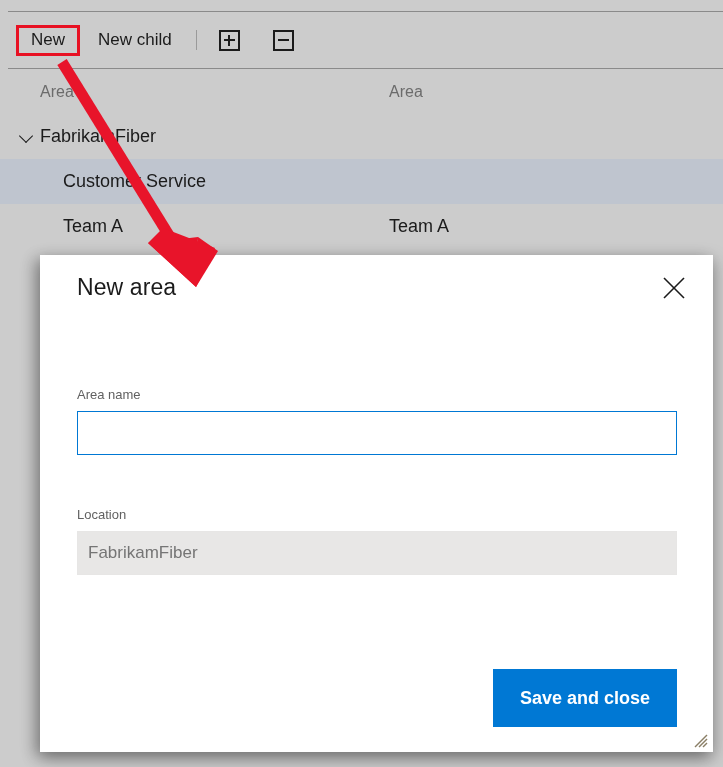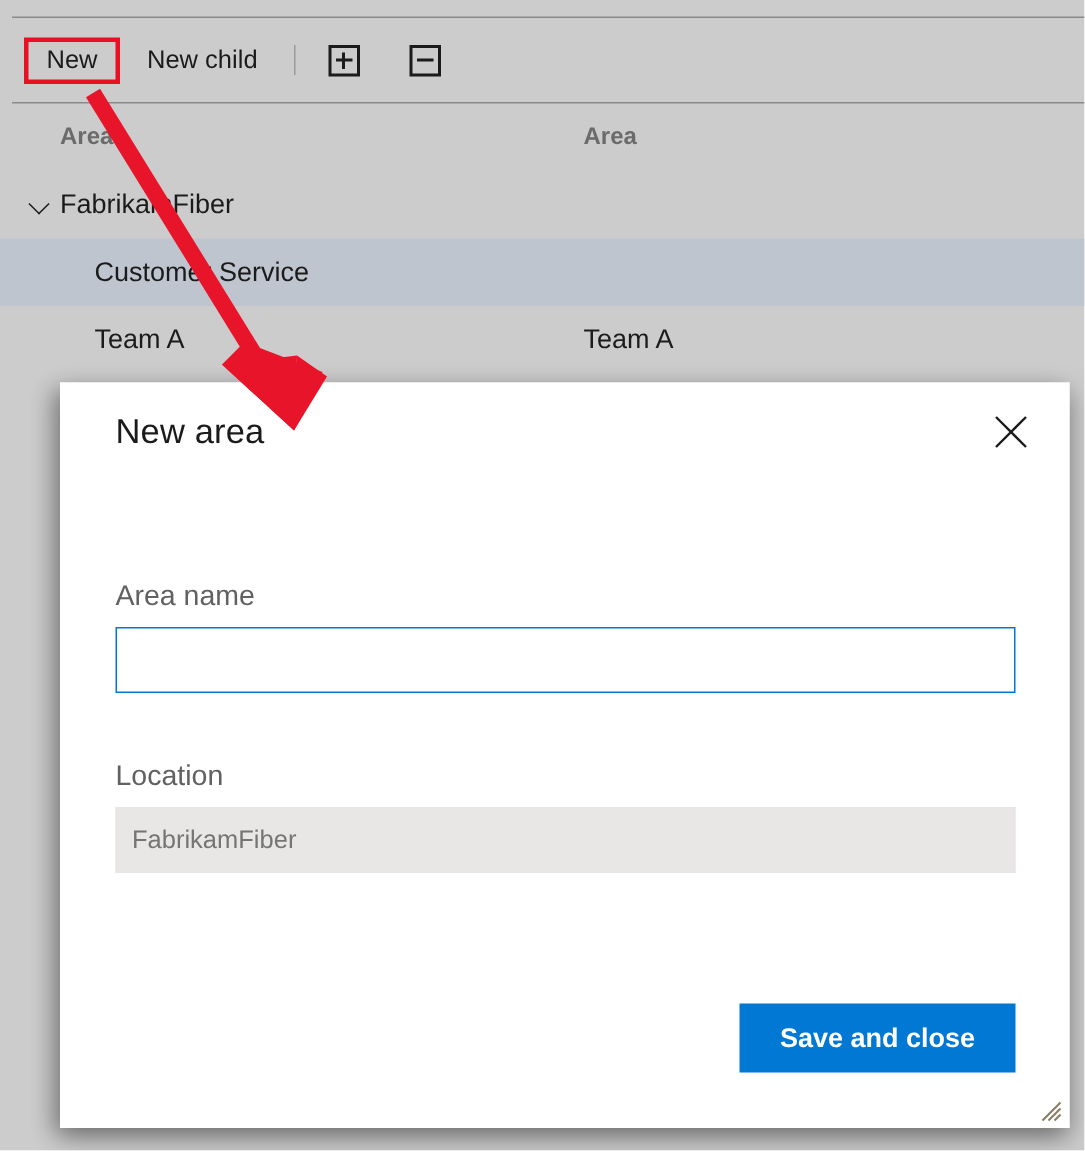--- a/index.html
+++ b/index.html
@@ -109,21 +109,20 @@
   }
   .grid-row {
     height: 45px;
     display: flex;
     align-items: center;
     position: relative;
   }
   .grid-row.header .cell {
     color: #6b6b6b;
     font-size: 16px;
-    font-weight: bold;
   }
   .grid-row.selected {
     background: #bfc5cf;
   }
   .cell {
     font-size: 18px;
     color: #1b1b1b;
     white-space: nowrap;
   }
   .cell.col-area {
@@ -189,21 +188,21 @@
 
   .field-group {
     position: absolute;
     left: 37px;
     width: 600px;
   }
   #field-area-name { top: 132px; }
   #field-location  { top: 252px; }
 
   .field-label {
-    font-size: 19px;
+    font-size: 13px;
     color: #616161;
     margin-bottom: 9px;
     display: block;
   }
   .text-input {
     display: block;
     width: 100%;
     height: 44px;
     box-sizing: border-box;
     border: 1px solid #0078d4;
@@ -224,21 +223,21 @@
   #dialog-actions {
     position: absolute;
     left: 37px;
     right: 36px;
     top: 414px;
     display: flex;
     justify-content: flex-end;
     gap: 10px;
   }
   .dlg-btn {
-    height: 46px;
+    height: 58px;
     min-width: 134px;
     font-size: 18px;
     font-family: "Liberation Sans", sans-serif;
     border: none;
     border-radius: 0;
     cursor: pointer;
     padding: 8px 18px;
   }
   #save-and-close-button {
     background: #0078d4;

